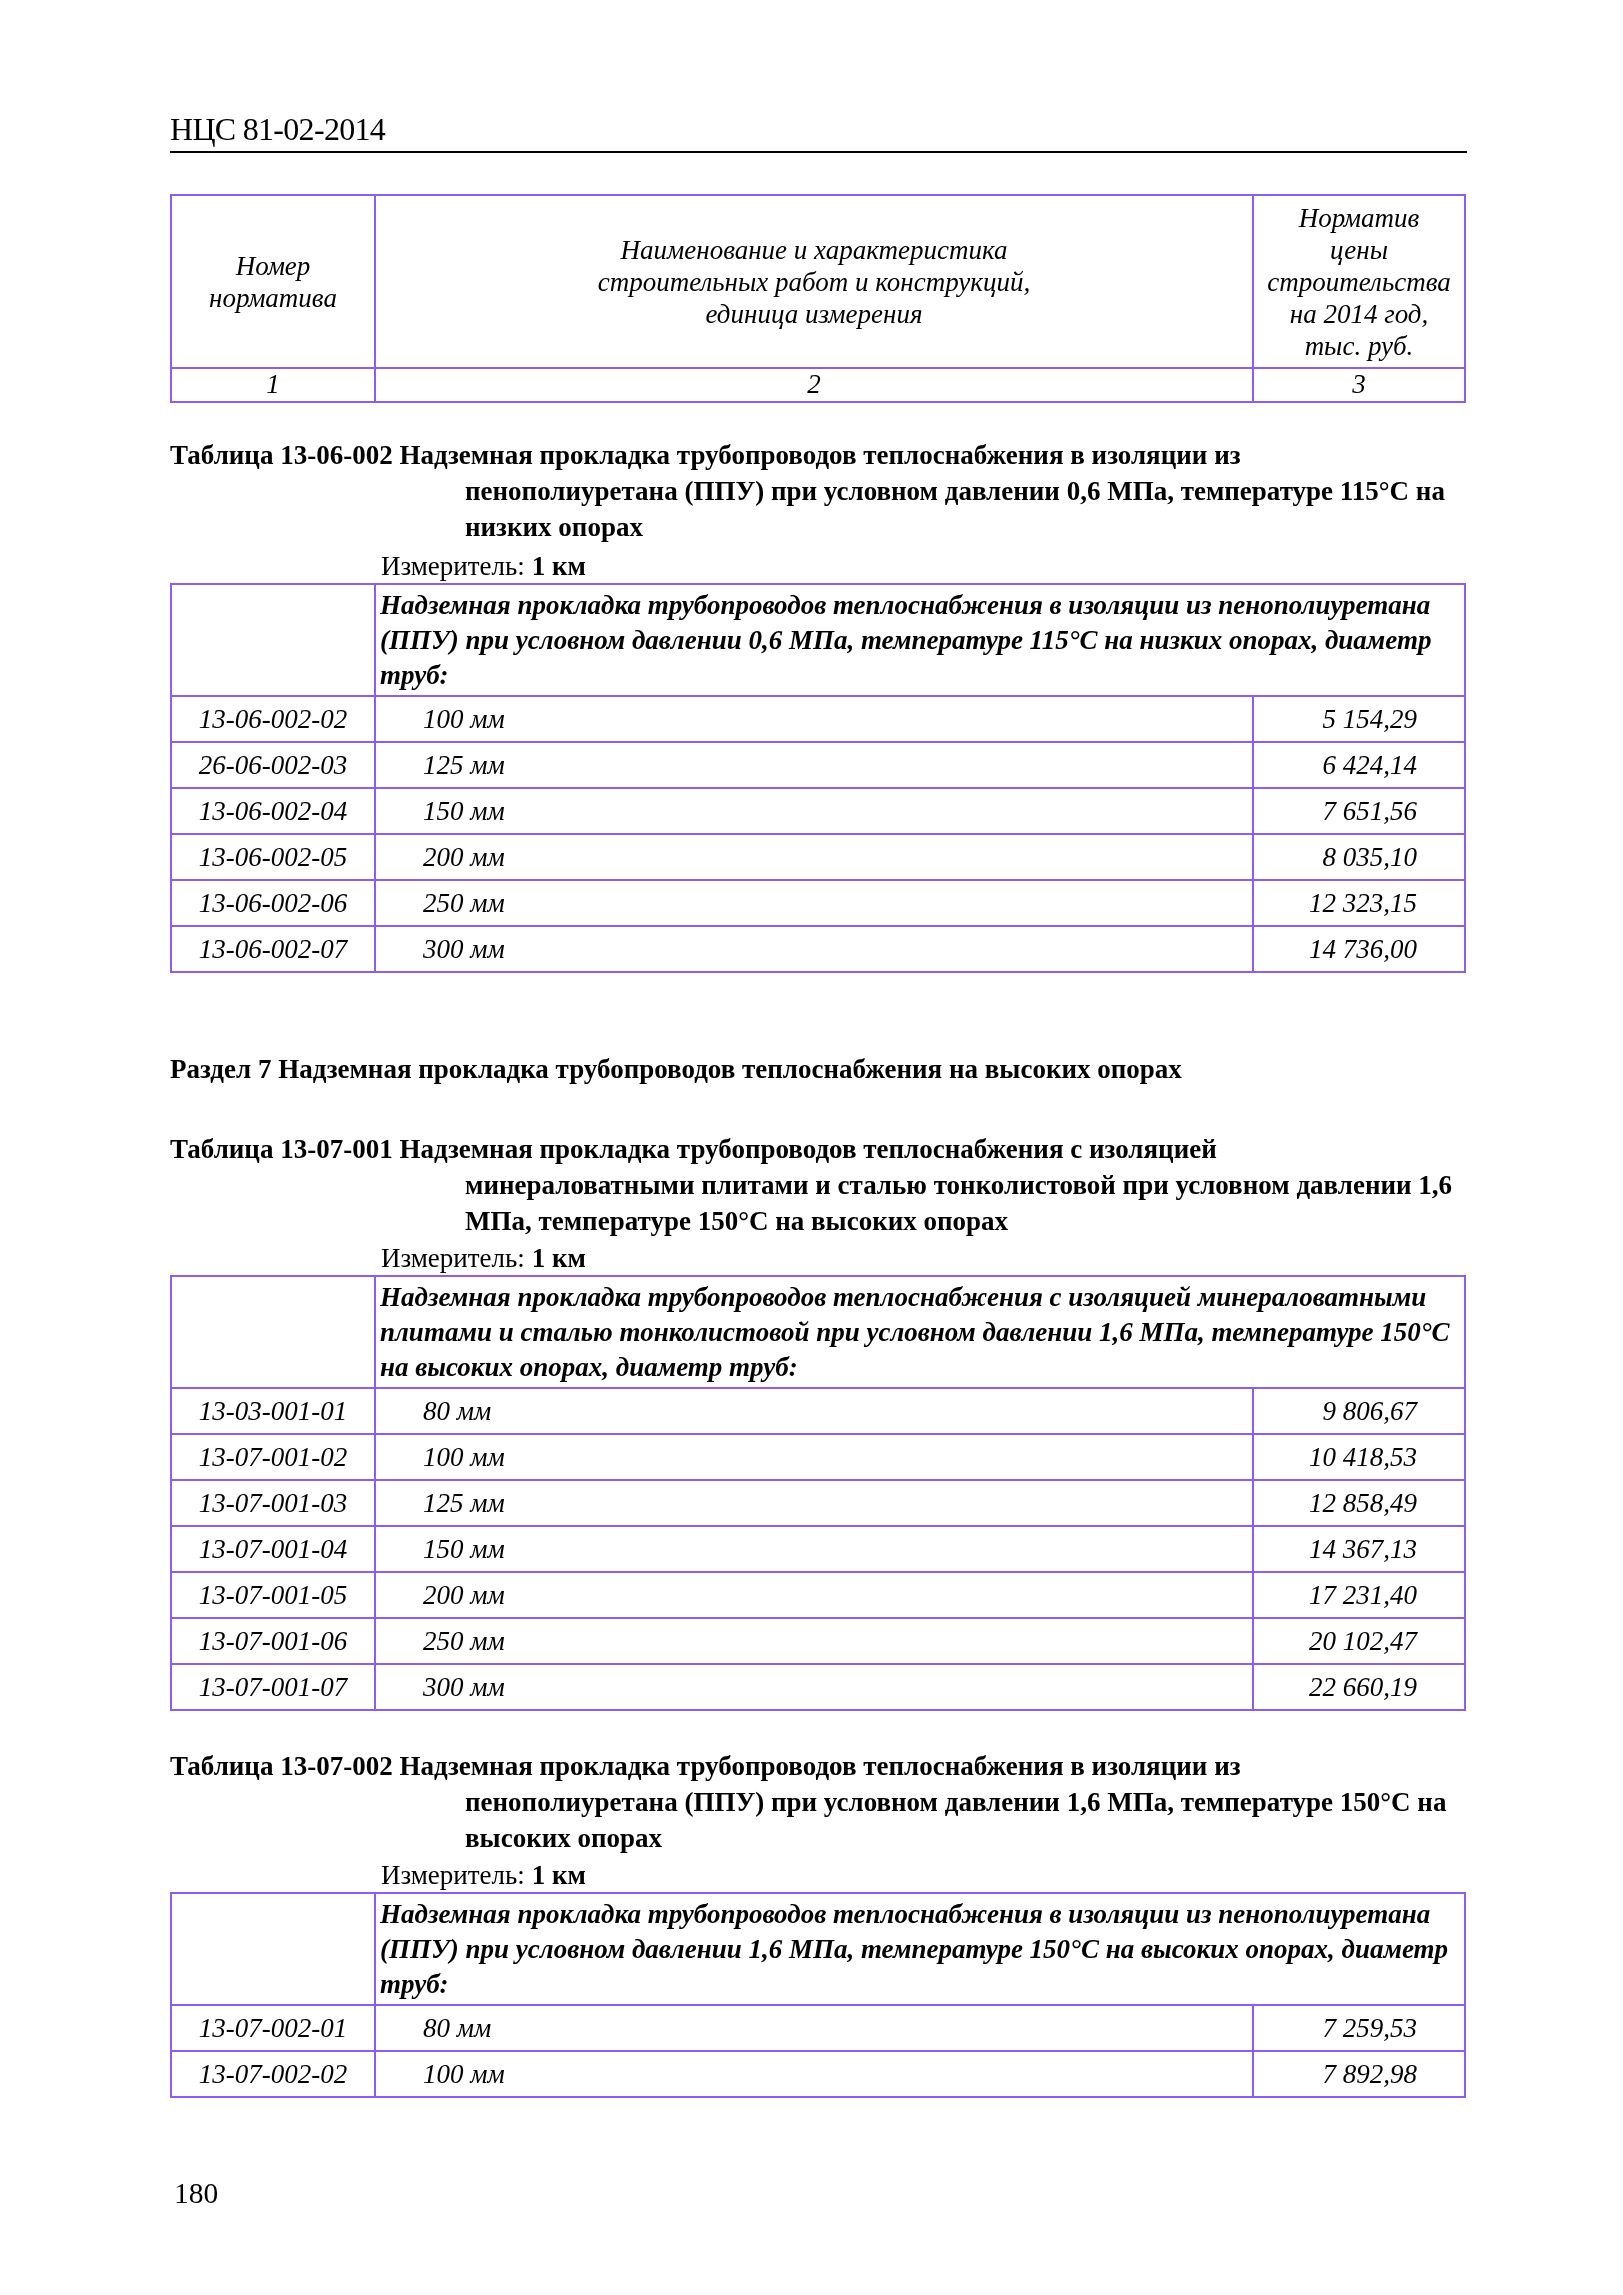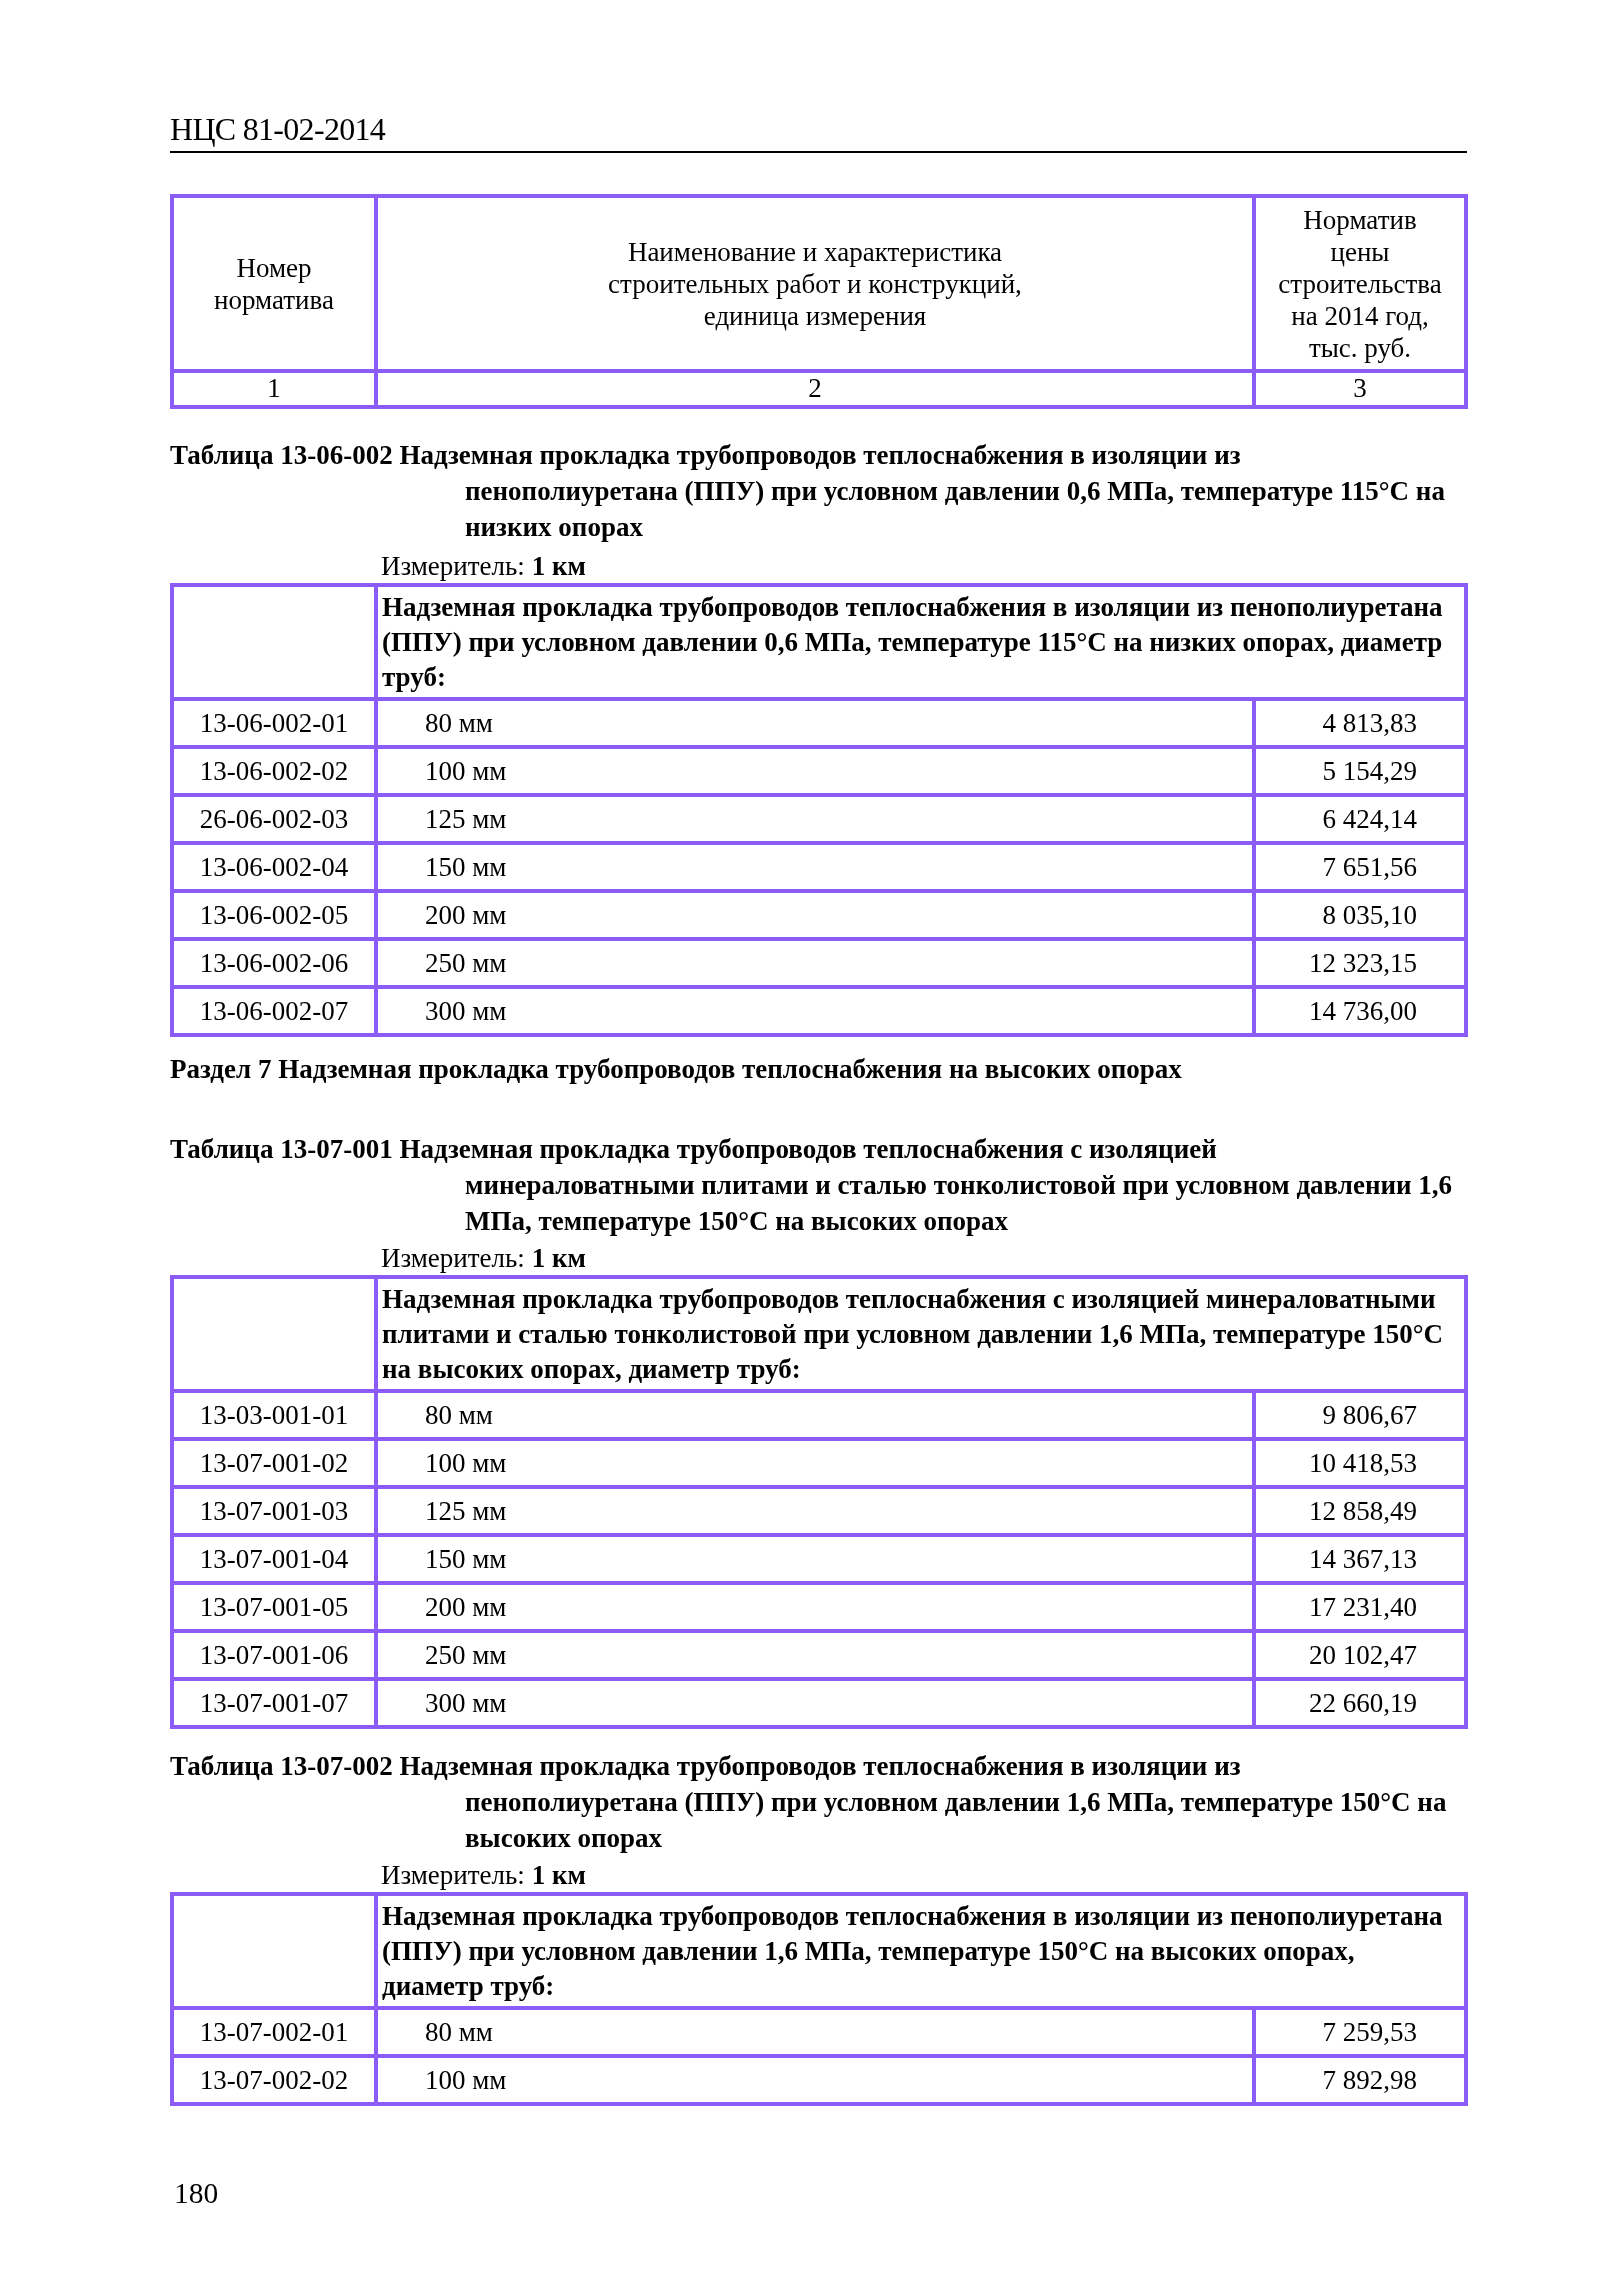--- a/index.html
+++ b/index.html
@@ -1,21 +1,21 @@
 <!DOCTYPE html>
 <html style="font-size:10.7px"><head>
 <meta charset="utf-8">
 <style>
   html, body { margin: 0; padding: 0; background: #ffffff; }
   body { width: 1623px; height: 2295px; position: relative; font-family: "Liberation Serif", serif; color: #000; overflow: hidden; }
   .page { position: absolute; left: 0; top: 0; width: 1623px; height: 1853px; }
   .doc-header { position: absolute; left: 170px; top: 111px; font-size: 32px; letter-spacing: -0.7px; }
   .header-rule { position: absolute; left: 170px; top: 151px; width: 1297px; height: 0; border-top: 2px solid #000; }
   table { border-collapse: collapse; position: absolute; left: 170px; width: 1295px; table-layout: fixed; }
-  td { border: 4px solid #8b5cf6; font-size: 27px; padding: 0; }
+  td { border: 2px solid #8b5cf6; font-size: 27px; padding: 0; font-style: italic; }
   col.c1 { width: 204px; } col.c2 { width: 878px; } col.c3 { width: 212px; }
   .hdr-table { top: 194px; }
   .hdr-table .tall td { height: 171px; text-align: center; vertical-align: middle; line-height: 32px; font-size: 27px; }
   .hdr-table .nums td { height: 32px; text-align: center; font-size: 27px; line-height: 29.5px; }
   .tbl-title { position: absolute; left: 170px; font-weight: bold; font-size: 27px; line-height: 36px; width: 1297px; }
   .tbl-title .indent { display: block; padding-left: 295px; }
   .measure { position: absolute; left: 381px; font-size: 27px; }
   .measure b { font-weight: bold; }
   .data td.desc { font-weight: bold; line-height: 35px; padding: 2.7px 4px; vertical-align: top; }
   .data tr.row td { height: 44px; font-size: 27px; }
@@ -78,25 +78,20 @@
         <col class="c1">
         <col class="c2">
         <col class="c3">
       </colgroup>
     <tbody>
         <tr>
       <td></td>
       <td class="desc" colspan="2">Надземная прокладка трубопроводов теплоснабжения в изоляции из пенополиуретана (ППУ) при условном давлении 0,6 МПа, температуре 115°С на низких опорах, диаметр труб:</td>
     </tr>
     <tr class="row">
-          <td class="code">13-06-002-01</td>
-          <td class="dia">80 мм</td>
-          <td class="price">4 813,83</td>
-        </tr>
-    <tr class="row">
           <td class="code">13-06-002-02</td>
           <td class="dia">100 мм</td>
           <td class="price">5 154,29</td>
         </tr>
     <tr class="row">
           <td class="code">26-06-002-03</td>
           <td class="dia">125 мм</td>
           <td class="price">6 424,14</td>
         </tr>
     <tr class="row">

